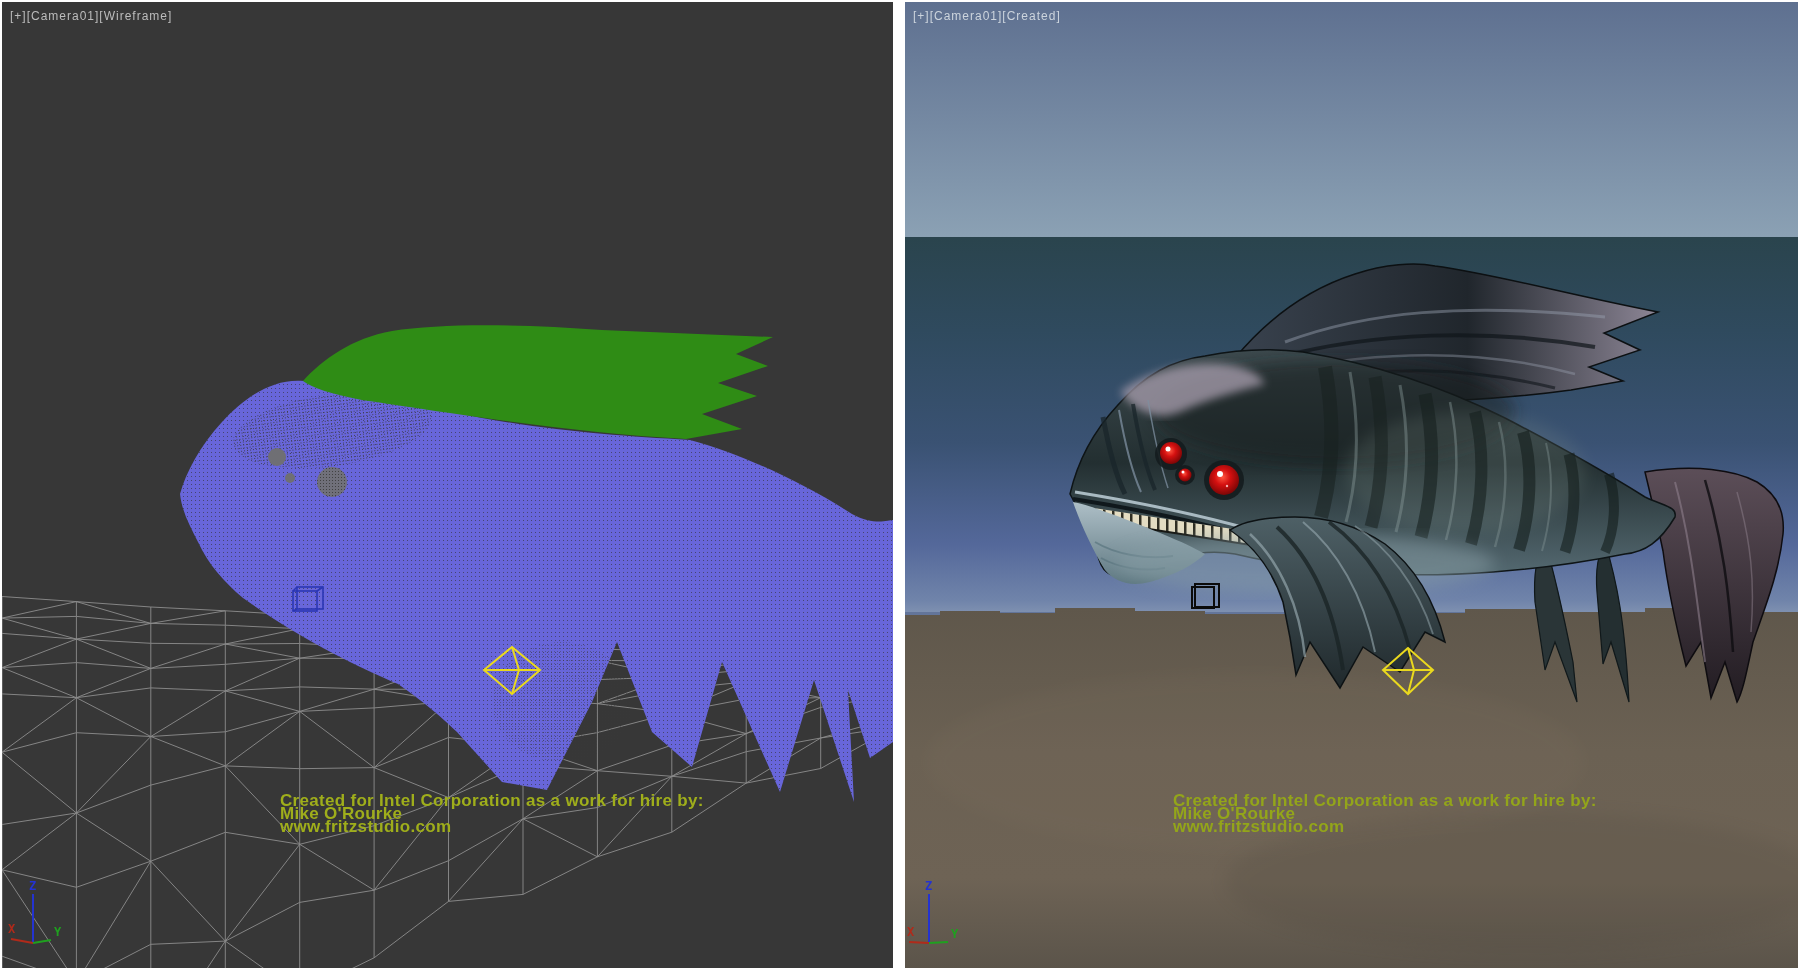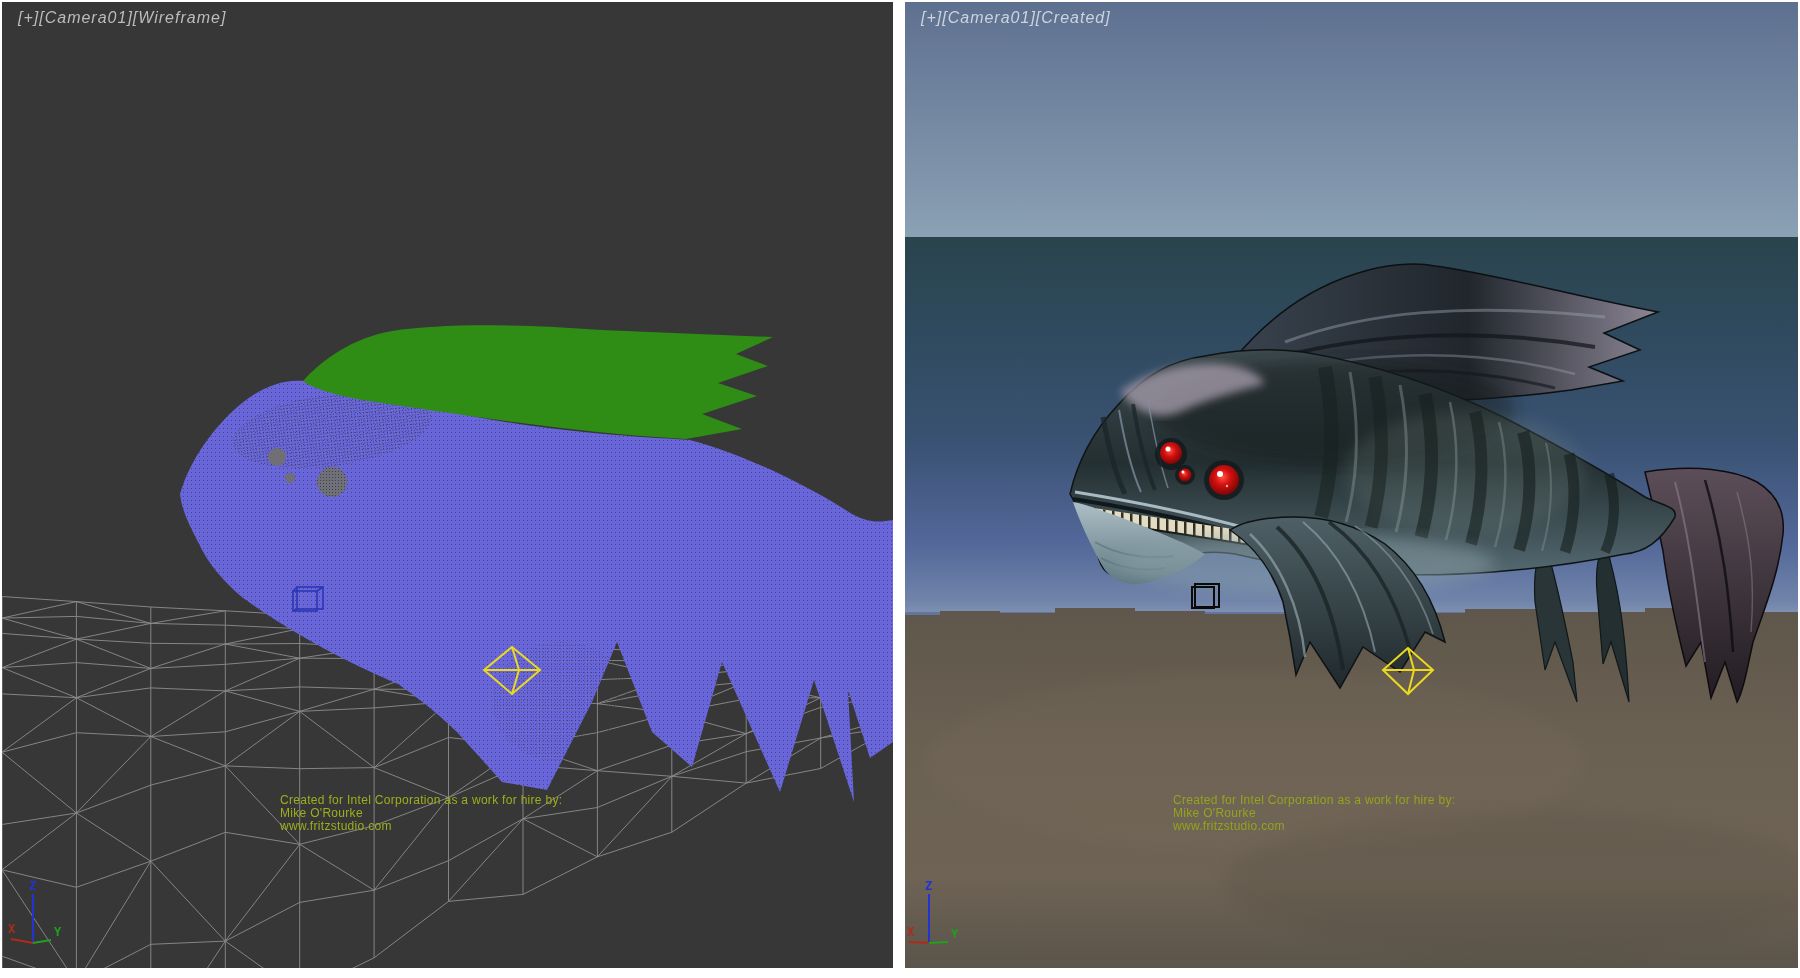--- a/index.html
+++ b/index.html
@@ -2,26 +2,26 @@
 <html><head>
 <meta charset="utf-8">
 <style>
   html,body{margin:0;padding:0;background:#ffffff;}
   body{width:1800px;height:978px;position:relative;overflow:hidden;
        font-family:"Liberation Sans", sans-serif;}
   .vp{position:absolute;top:2px;height:966px;overflow:hidden;}
   .vp-left{left:2px;width:891px;background:#373737;}
   .vp-right{left:905px;width:893px;background:#63759a;}
   .vp svg{position:absolute;left:0;top:0;}
-  .vplabel{position:absolute;left:16px;top:7px;z-index:6;
-           font-family:"Liberation Sans", sans-serif;font-size:16px;
-           letter-spacing:1px;cursor:default;font-style:italic;}
+  .vplabel{position:absolute;left:8px;top:7px;z-index:6;
+           font-family:"Liberation Sans", sans-serif;font-size:12px;
+           letter-spacing:1px;cursor:default;}
   .vp-left .vplabel{color:#bcbcbc;}
   .vp-right .vplabel{color:#ccd4dd;}
-  .wm{position:absolute;z-index:5;font-size:12px;font-weight:normal;
+  .wm{position:absolute;z-index:5;font-size:17px;font-weight:bold;
       line-height:13px;letter-spacing:.3px;}
   .vp-left .wm{left:278px;top:792px;color:#9fae1b;}
   .vp-right .wm{left:268px;top:792px;color:#93a51a;}
   #terrain line{stroke:#8d8d8d;stroke-width:1;stroke-opacity:.9;}
   text.ax{font-family:"DejaVu Sans Mono", monospace;font-size:12px;font-weight:bold;}
 </style>
 </head>
 <body>
 
 <div class="vp vp-left">

